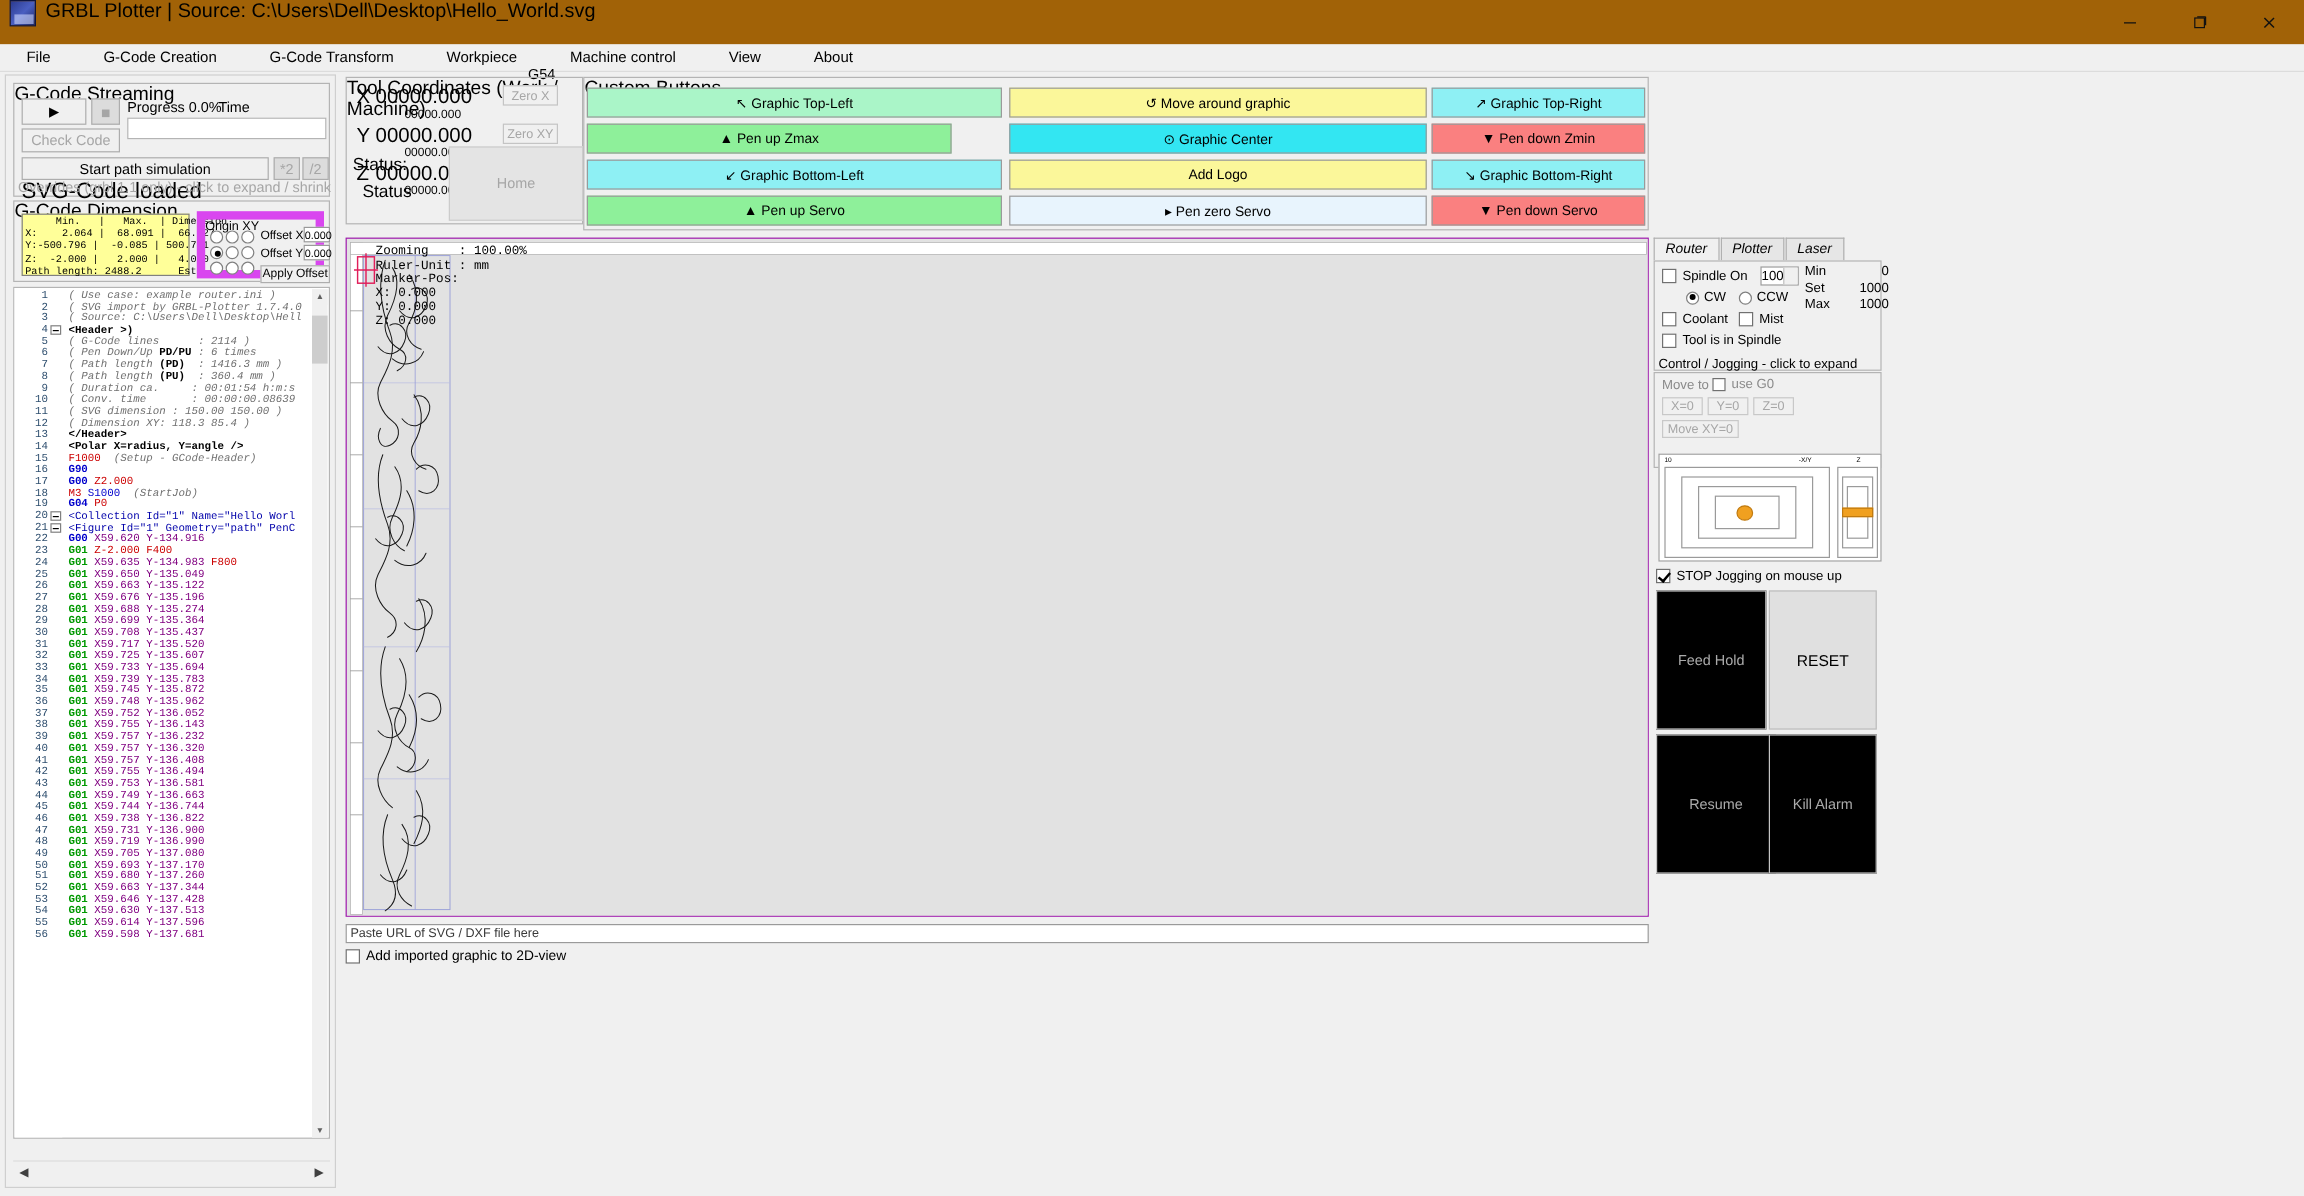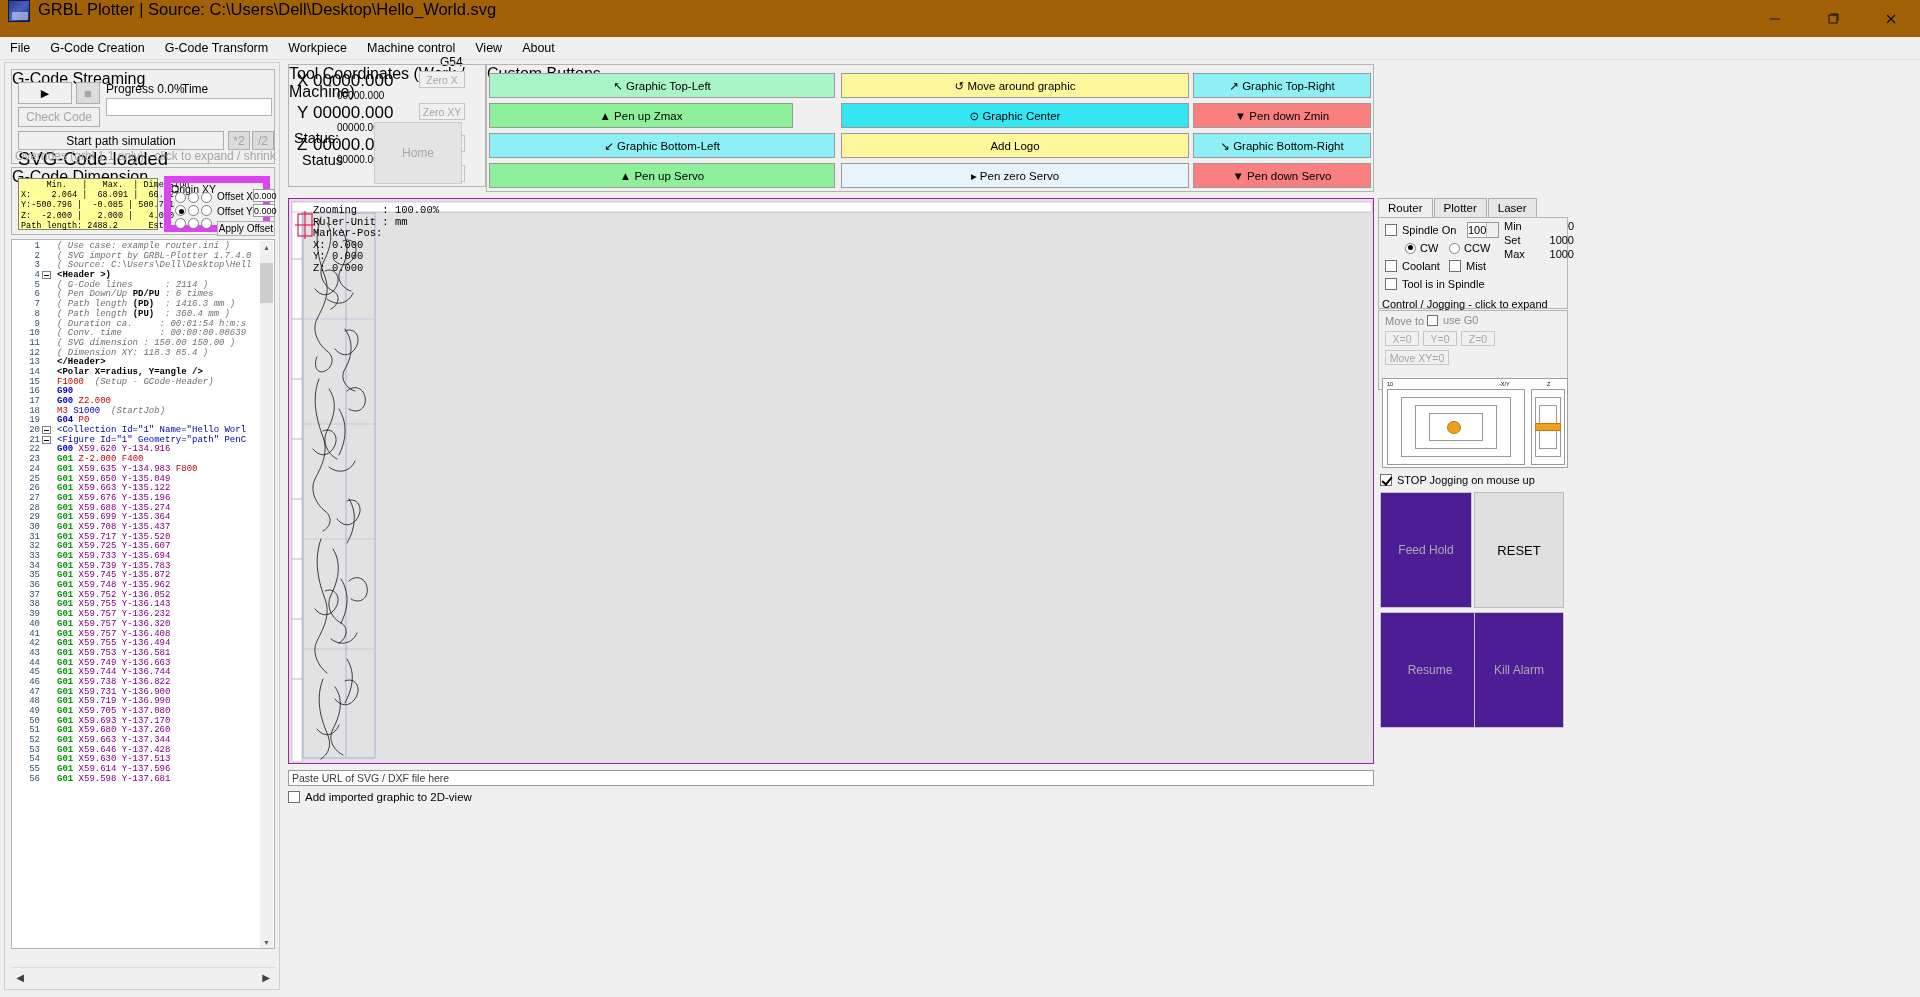--- a/index.html
+++ b/index.html
@@ -33,21 +33,21 @@
     font-size: 15px; color: #111; background: transparent;
   }
   .win-btn svg { display:block; }
 
   
   .menubar {
     position: absolute; left: 0; top: 37px; width: 1920px; height: 23px;
     background: #f0f0f0; display: flex; align-items: center;
     border-bottom: 1px solid #dcdcdc;
   }
-  .menu-item { font-size: 12.5px; color: #000; padding: 3px 10px; white-space: nowrap; }
+  .menu-item { font-size: 12.5px; color: #000; padding: 3px 22px; white-space: nowrap; }
 
   
   .left-col {
     position: absolute; left: 4px; top: 62px; width: 276px; height: 928px;
     background: #f0f0f0; border: 1px solid #cfcfcf;
   }
 
   .streaming-box {
     position: absolute; left: 6px; top: 6px; width: 264px; height: 95px;
     border: 1px solid #b4b4b4;
@@ -161,21 +161,21 @@
   .coord-sub  { position: absolute; font-size: 10px; color: #000; }
   .zbtn {
     position: absolute; width: 46px; height: 17px; font-size: 10.5px; color: #a6a6a6;
     background: #f0f0f0; border: 1px solid #c4c4c4; display:flex;
     align-items:center; justify-content:center;
   }
   .status-panel {
     position: absolute; left: 288px; top: 130px; width: 82px; height: 62px; font-size: 14.5px;
   }
   .home-box {
-    position: absolute; left: 374px; top: 122px; width: 88px; height: 62px;
+    position: absolute; left: 374px; top: 122px; width: 112px; height: 62px;
     background: #e4e4e4; border: 1px solid #cccccc;
     display:flex; align-items:center; justify-content:center; font-size: 12px; color: #a6a6a6;
   }
   .g54 { position: absolute; left: 440px; top: 55px; font-size: 12px; color:#000; }
 
   
   .custom-box {
     position: absolute; left: 486px; top: 64px; width: 888px; height: 128px;
     border: 1px solid #b4b4b4; background: #f0f0f0;
   }
@@ -209,21 +209,21 @@
   }
   .chkbox.on:after {
     content: ''; position: absolute; left: 3px; top: 0px; width: 4px; height: 8px;
     border: solid #000; border-width: 0 2px 2px 0; transform: rotate(40deg);
   }
 
   
   .right-col {
     position: absolute; left: 1378px; top: 198px; width: 538px; height: 792px;
   }
-  .tabs { position: absolute; left: 0; top: 0; display: flex; }
+  .tabs { position: absolute; left: 0; top: 0; display: flex; font-style: italic; }
   .tab {
     font-size: 11.5px; color: #000; padding: 3px 9px; border: 1px solid #b0b0b0;
     border-bottom: none; background: #e6e6e6; margin-right: 1px;
   }
   .tab.active { background: #f0f0f0; }
   .router-pane {
     position: absolute; left: 0; top: 19px; width: 190px; height: 92px;
     border: 1px solid #b4b4b4; background: #f0f0f0;
   }
   .small-label { position: absolute; font-size: 11px; color: #000; white-space: nowrap; }
@@ -254,21 +254,21 @@
     position: absolute; border: 1px solid #9a9a9a; background: #ffffff;
   }
   .jog-orange { position: absolute; background: #f0a020; border: 1px solid #c07a10; }
   .jog-tiny { position:absolute; font-size: 5.5px; color:#000; }
 
   .stop-row {
     position: absolute; left: 2px; top: 276px; font-size: 11px; color: #000;
     display:flex; align-items:center;
   }
   .big-btn {
-    position: absolute; background: #4c1d95; border: 1px solid #c4c4c4;
+    position: absolute; background: #000000; border: 1px solid #c4c4c4;
     display: flex; align-items: center; justify-content: center; color: #aaaaaa; font-size: 12px;
   }
   .reset-btn {
     position: absolute; background: #e0e0e0; border: 1px solid #bcbcbc;
     display: flex; align-items: center; justify-content: center; color: #000; font-size: 13px;
   }
 </style>
 </head>
 <body>
 

